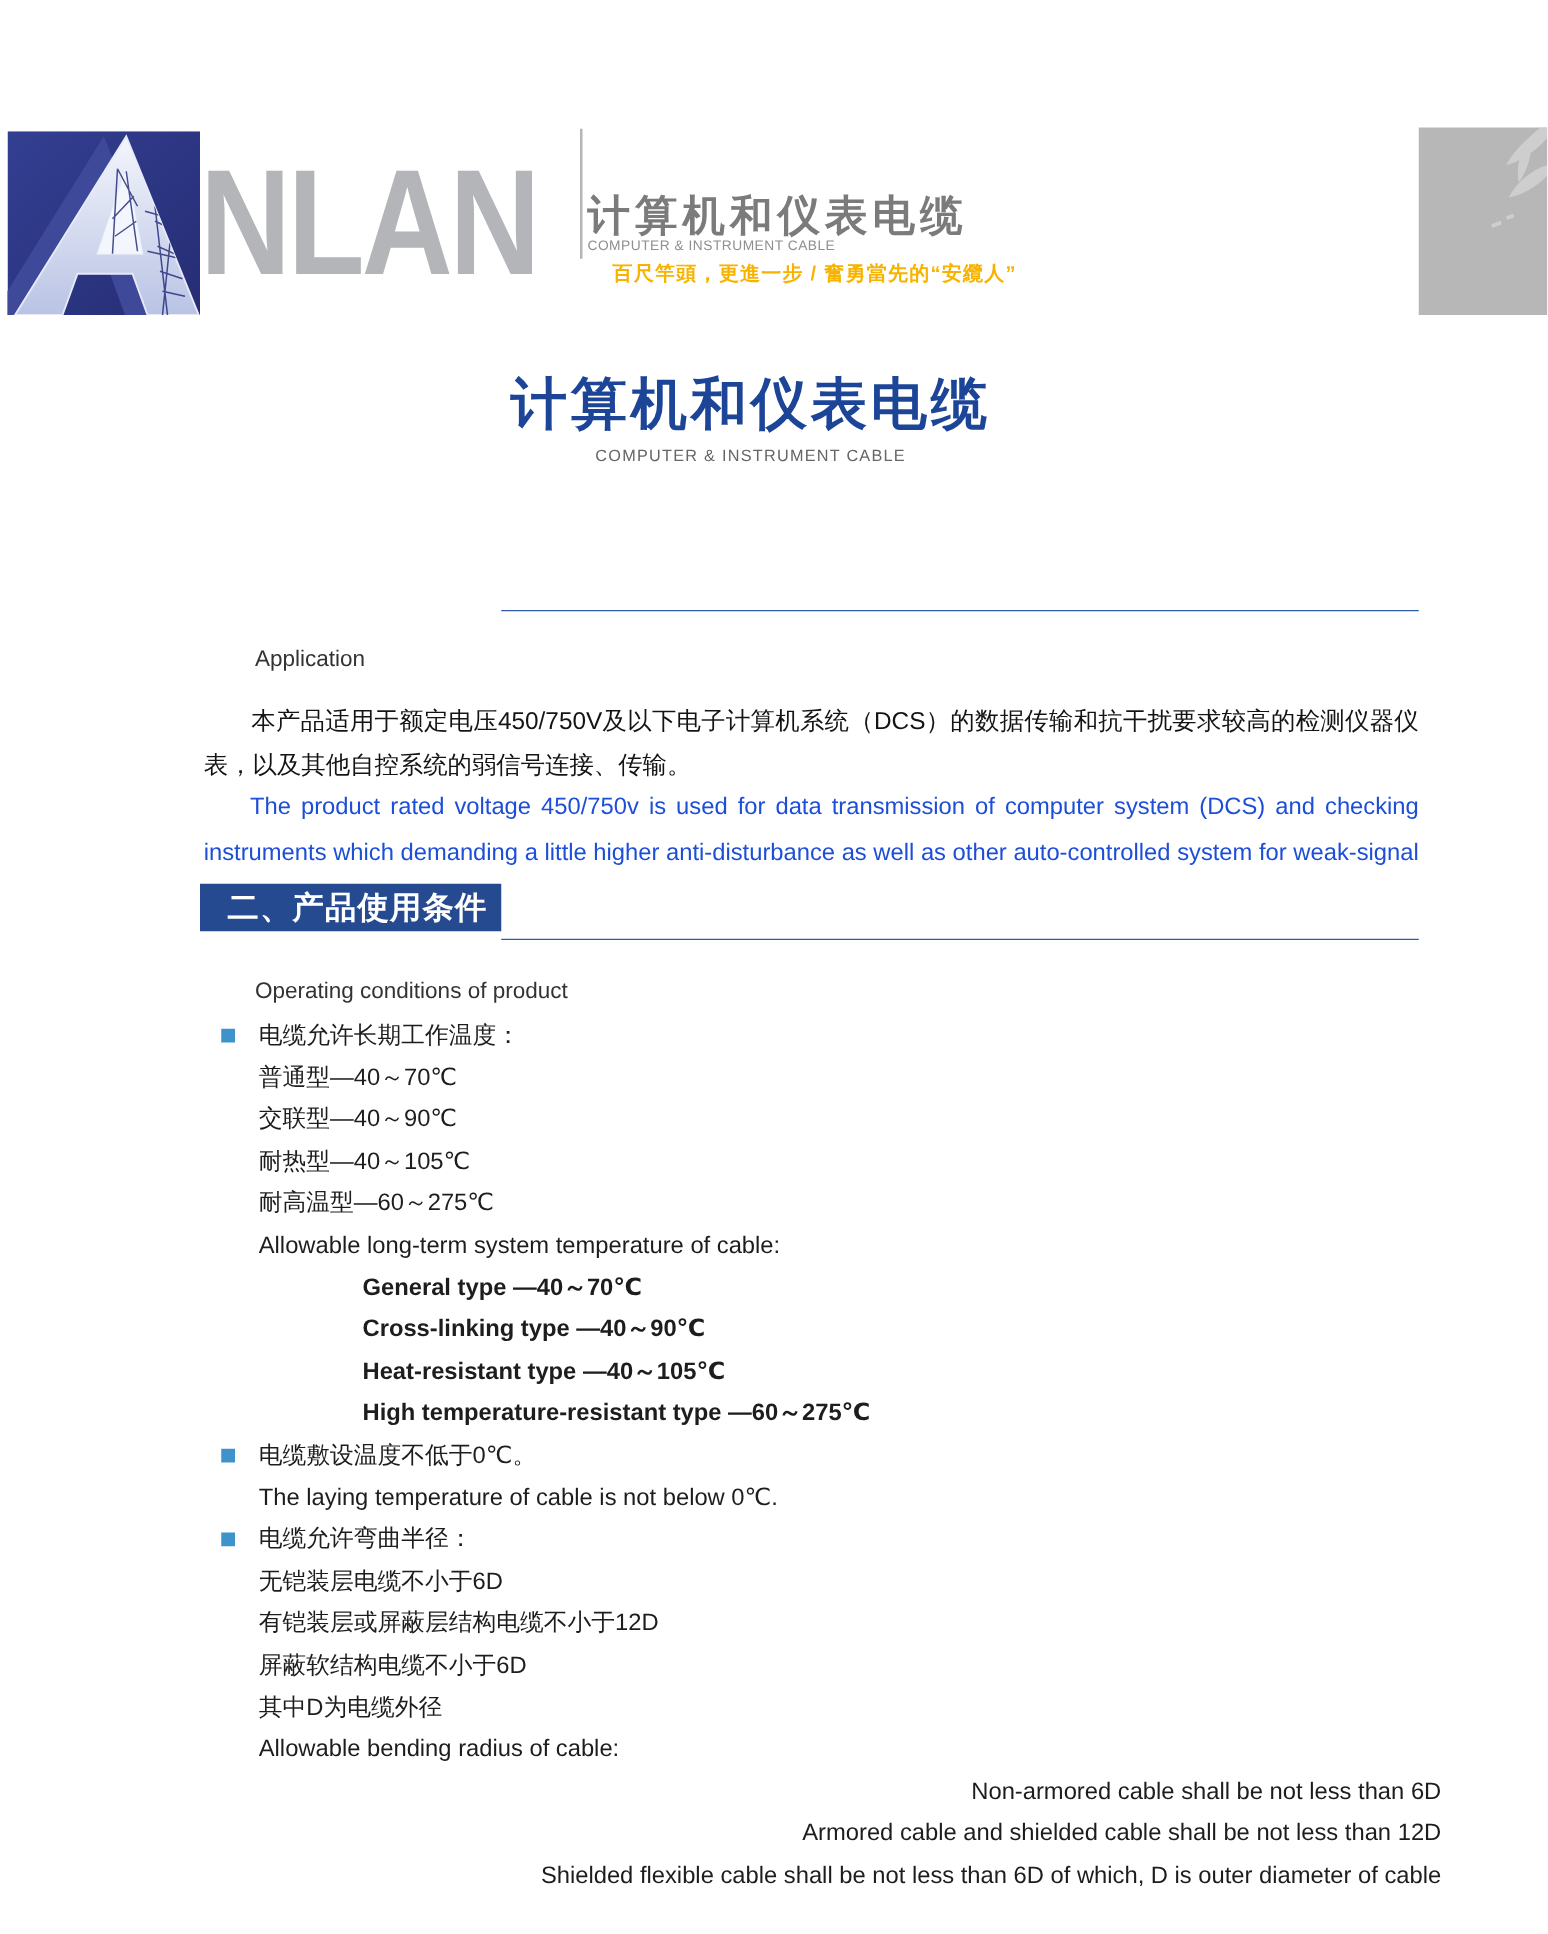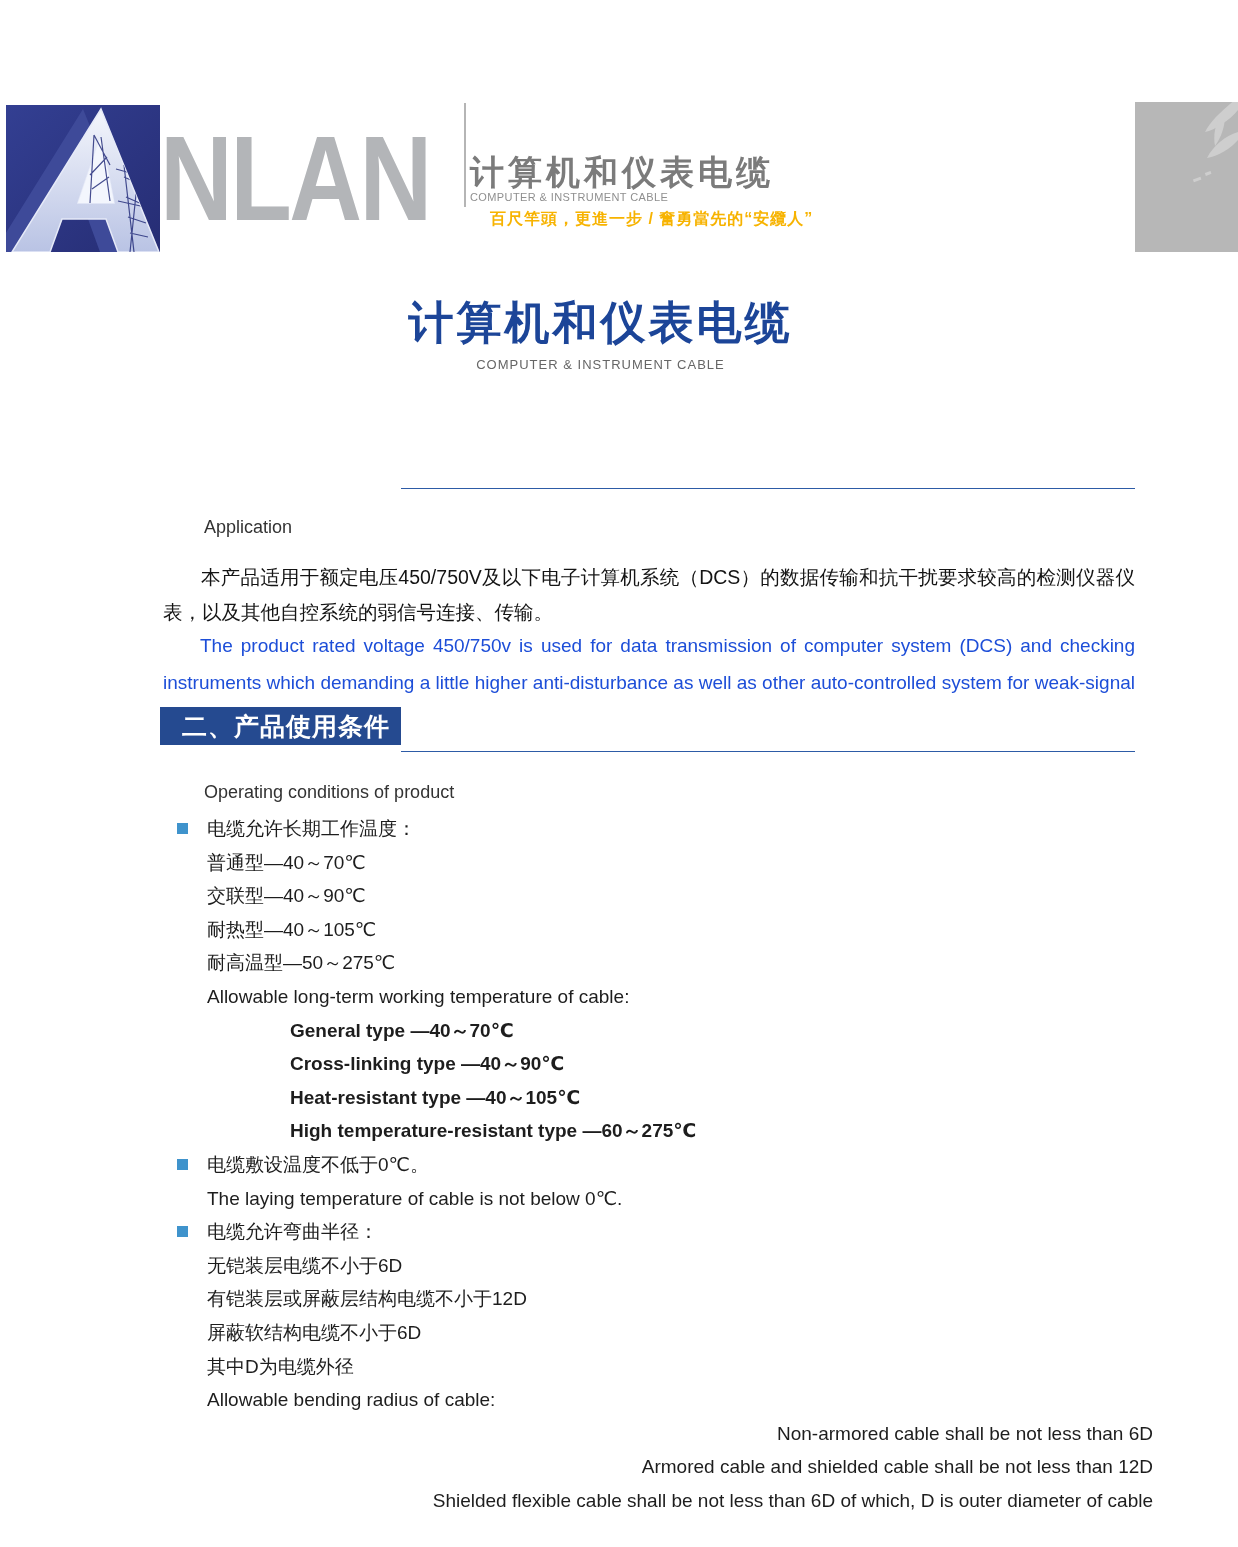--- a/index.html
+++ b/index.html
@@ -112,22 +112,22 @@
   <p class="para para-en">The product rated voltage 450/750v is used for data transmission of computer system (DCS) and checking instruments which demanding a little higher anti-disturbance as well as other auto-controlled system for weak-signal transmission.</p>
 
   <div class="section-bar bar-2">二、产品使用条件</div>
   <div class="section-line line-2"></div>
   <div class="section-sub sub-2">Operating conditions of product</div>
   <div class="spec-list">
       <div class="spec-row indent-0"><span class="bullet"></span><span>电缆允许长期工作温度：</span></div>
       <div class="spec-row indent-0"><span>普通型—40～70℃</span></div>
       <div class="spec-row indent-0"><span>交联型—40～90℃</span></div>
       <div class="spec-row indent-0"><span>耐热型—40～105℃</span></div>
-      <div class="spec-row indent-0"><span>耐高温型—50～275℃</span></div>
-      <div class="spec-row indent-0"><span>Allowable long-term working temperature of cable:</span></div>
+      <div class="spec-row indent-0"><span>耐高温型—60～275℃</span></div>
+      <div class="spec-row indent-0"><span>Allowable long-term system temperature of cable:</span></div>
       <div class="spec-row indent-1"><span>General type —40～70℃</span></div>
       <div class="spec-row indent-1"><span>Cross-linking type —40～90℃</span></div>
       <div class="spec-row indent-1"><span>Heat-resistant type —40～105℃</span></div>
       <div class="spec-row indent-1"><span>High temperature-resistant type —60～275℃</span></div>
       <div class="spec-row indent-0"><span class="bullet"></span><span>电缆敷设温度不低于0℃。</span></div>
       <div class="spec-row indent-0"><span>The laying temperature of cable is not below 0℃.</span></div>
       <div class="spec-row indent-0"><span class="bullet"></span><span>电缆允许弯曲半径：</span></div>
       <div class="spec-row indent-0"><span>无铠装层电缆不小于6D</span></div>
       <div class="spec-row indent-0"><span>有铠装层或屏蔽层结构电缆不小于12D</span></div>
       <div class="spec-row indent-0"><span>屏蔽软结构电缆不小于6D</span></div>

